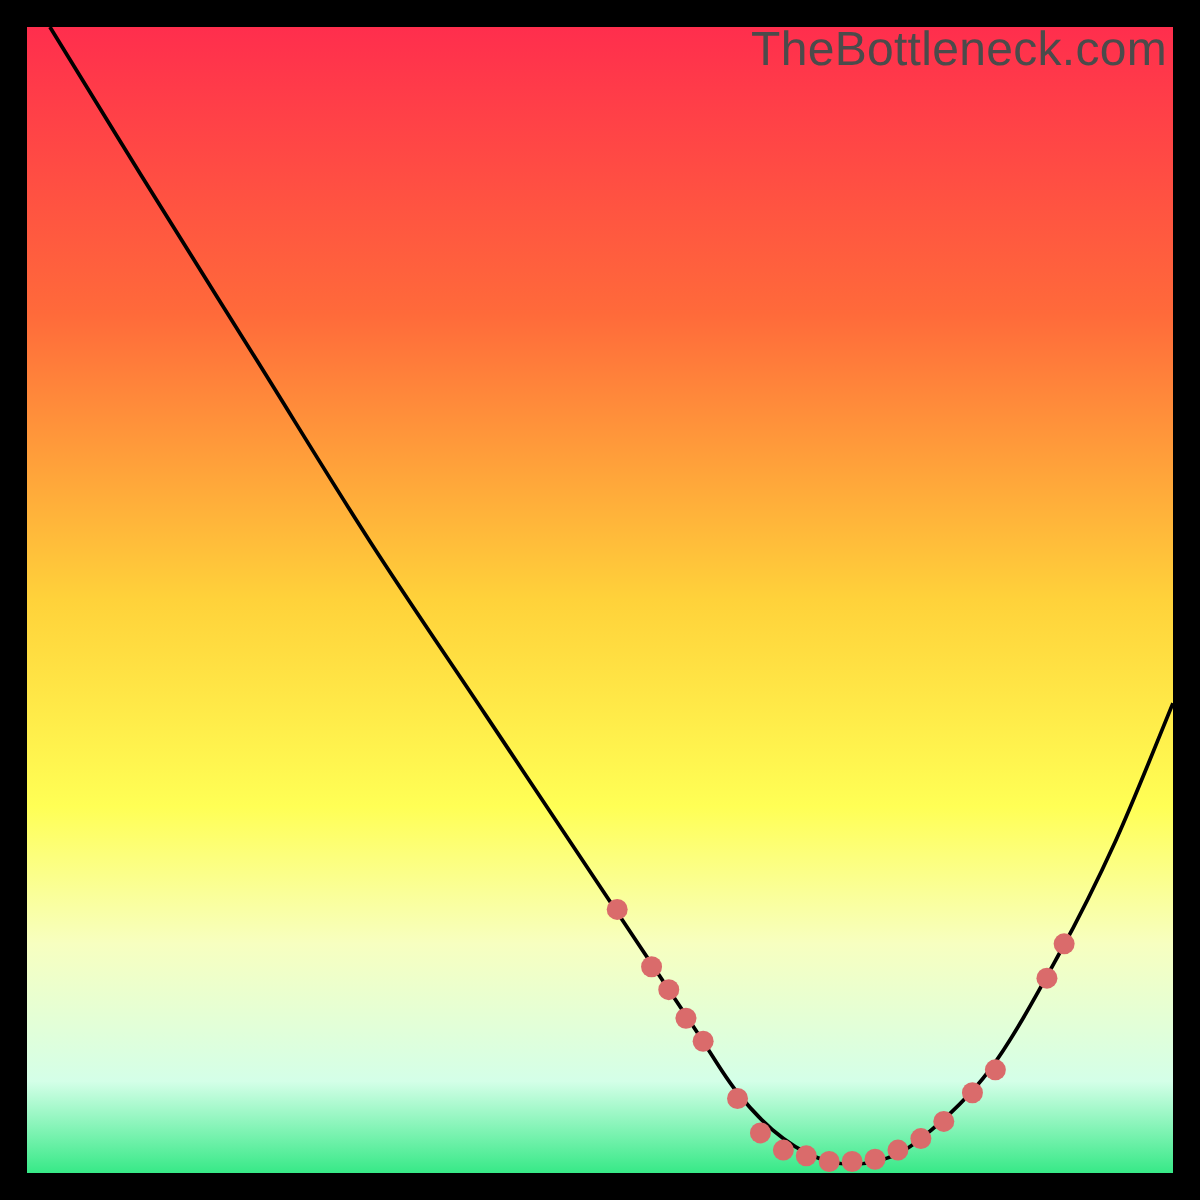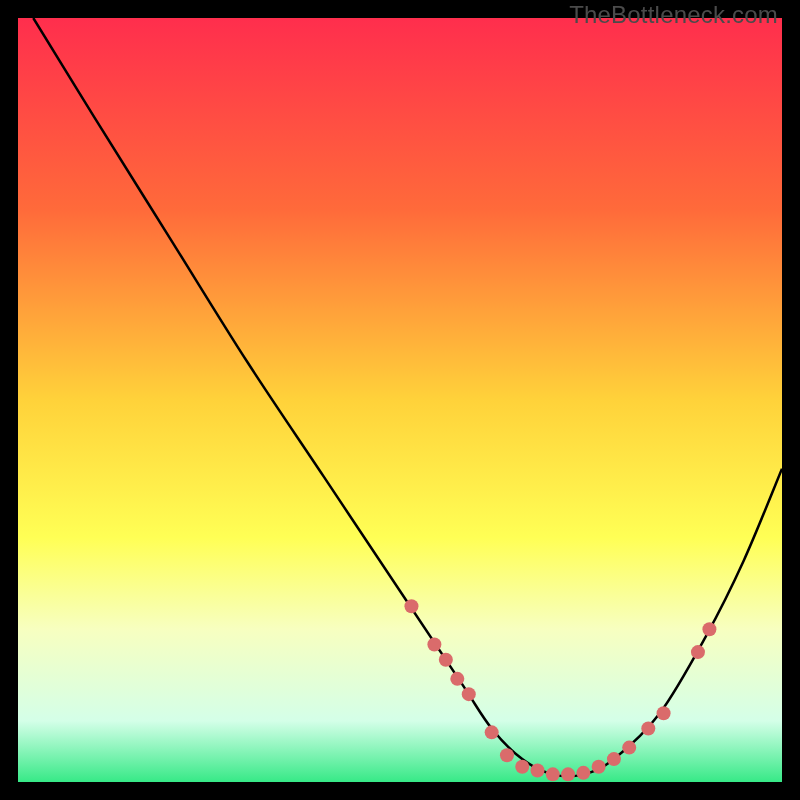--- a/index.html
+++ b/index.html
@@ -21,24 +21,24 @@
   }
   .plot {
     position: absolute;
     left: 0;
     top: 0;
     width: 764px;
     height: 764px;
   }
   .watermark {
     position: absolute;
-    top: 1px;
+    top: 14px;
     right: 22px;
     color: #4b4b4b;
-    font-size: 24px;
+    font-size: 32px;
     font-weight: 500;
     letter-spacing: 0.2px;
     user-select: none;
   }
 </style>
 </head>
 <body>
 
 <div class="frame">
   <svg class="plot" viewBox="0 0 764 764" preserveAspectRatio="none">

